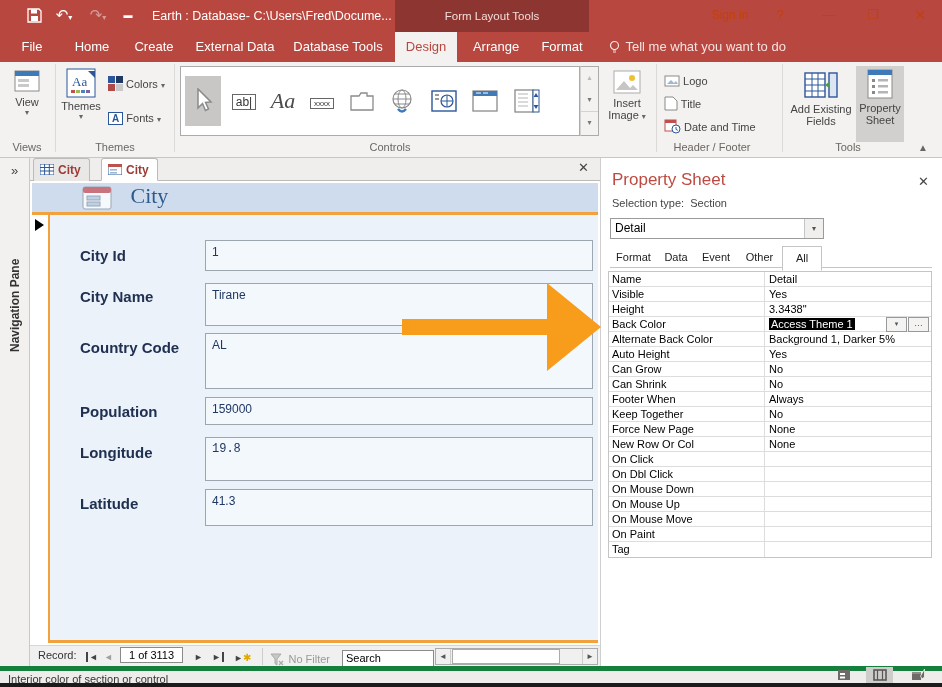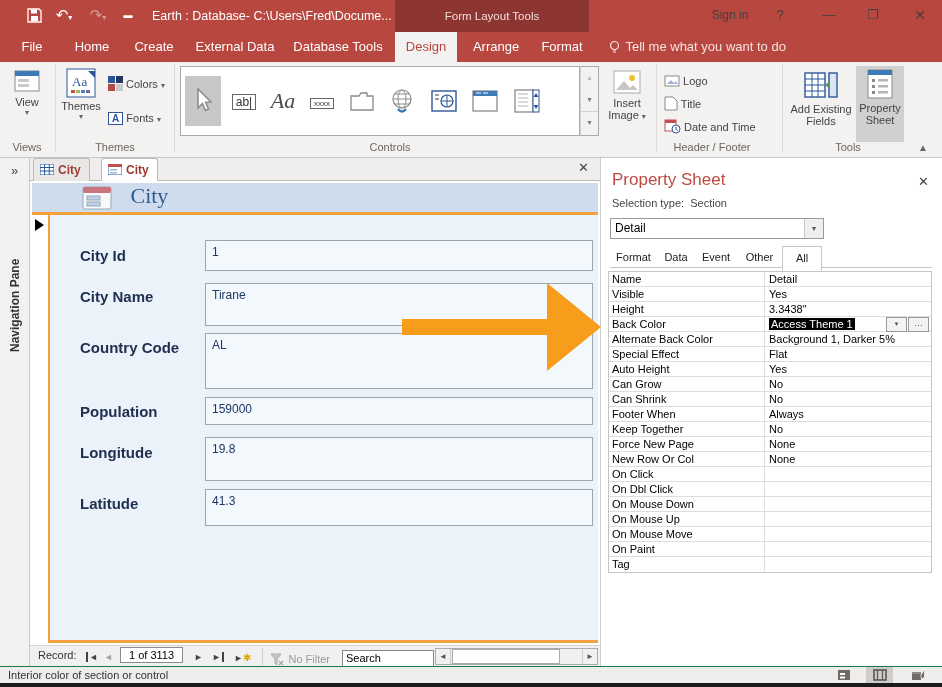--- a/index.html
+++ b/index.html
@@ -5,21 +5,21 @@
   html,body{margin:0;padding:0;background:#fff;font-family:"Liberation Sans",sans-serif;}
   #app{position:relative;width:942px;height:687px;overflow:hidden;background:#fff;}
   .abs{position:absolute;box-sizing:border-box;}
 
   
   .titlebar{left:0;top:0;width:942px;height:32px;background:#B8473F;color:#fff;}
   .ctxbox{left:395px;top:0;width:194px;height:32px;background:#8D3530;color:#F3DCDA;
           font-size:11.5px;text-align:center;line-height:32px;}
   .qatbtn{top:0;height:32px;color:#fff;font-size:15px;line-height:30px;text-align:center;}
   .titletext{left:152px;top:0;height:32px;line-height:32px;font-size:12.5px;color:#fff;}
-  .winbtn{top:0;height:32px;line-height:30px;color:#404040;text-align:center;font-size:13px;}
+  .winbtn{top:0;height:32px;line-height:30px;color:#c2410c;text-align:center;font-size:13px;}
 
   
   .tabrow{left:0;top:32px;width:942px;height:30px;background:#B8473F;}
   .rtab{top:32px;height:30px;line-height:30px;color:#fff;font-size:13px;text-align:center;cursor:default;}
   .rtab.active{background:#F3F2F1;color:#B8473F;}
   .tellme{color:rgba(255,255,255,.85);font-size:13px;line-height:30px;}
 
   
   .ribbon{left:0;top:62px;width:942px;height:96px;background:#F3F2F1;border-bottom:1px solid #C8C6C4;}
   .gsep{top:64px;width:1px;height:88px;background:#DCDAD8;}
@@ -82,21 +82,21 @@
   .prow{display:flex;height:15px;border-bottom:1px solid #DDDDDD;box-sizing:border-box;}
   .prow:last-child{border-bottom:none;}
   .pname{width:156px;border-right:1px solid #DDDDDD;font-size:11px;color:#000;padding:1px 0 0 3px;
          box-sizing:border-box;white-space:nowrap;overflow:hidden;}
   .pval{flex:1;font-size:11px;color:#000;padding:1px 0 0 4px;box-sizing:border-box;position:relative;white-space:nowrap;}
   .hilite{background:#000;color:#fff;padding:0 2px;}
   .pvbtn{position:absolute;top:0;width:19px;height:13px;border:1px solid #999;background:#F4F3F2;
          text-align:center;font-size:7px;line-height:12px;color:#555;}
 
   
-  .statusbar{left:0;top:666px;width:942px;height:17px;background:#EFEDEC;border-top:1px solid #15803d;
+  .statusbar{left:0;top:666px;width:942px;height:17px;background:#EFEDEC;border-top:5px solid #15803d;
              font-size:11px;color:#333;line-height:16px;}
   .viewbtn{top:667px;width:27px;height:16px;text-align:center;}
   .viewbtn.active{background:#CFCDCB;}
   .bottomedge{left:0;top:683px;width:942px;height:4px;background:#1B1B1B;}
 
   svg{display:block;}
 </style>
 </head>
 <body>
 
@@ -346,21 +346,21 @@
 
   <div class="abs flabel" style="top:247px;">City Id</div>
   <div class="abs fbox" style="top:240px;height:31px;">1</div>
   <div class="abs flabel" style="top:288px;">City Name</div>
   <div class="abs fbox" style="top:283px;height:43px;">Tirane</div>
   <div class="abs flabel" style="top:339px;">Country Code</div>
   <div class="abs fbox" style="top:333px;height:56px;">AL</div>
   <div class="abs flabel" style="top:403px;">Population</div>
   <div class="abs fbox" style="top:397px;height:28px;">159000</div>
   <div class="abs flabel" style="top:444px;">Longitude</div>
-  <div class="abs fbox" style="top:437px;height:44px;">19.8</div>
+  <div class="abs fbox" style="top:437px;height:44px;font-family:Liberation Mono, monospace;">19.8</div>
   <div class="abs flabel" style="top:495px;">Latitude</div>
   <div class="abs fbox" style="top:489px;height:37px;">41.3</div>
 
   <div class="abs" style="left:395px;top:275px;z-index:60;pointer-events:none;">
     <svg width="212" height="104" viewBox="0 0 212 104">
         <polygon points="7,44 152,44 152,8 206,52 152,96 152,60 7,60" fill="#F79C1B"></polygon>
       </svg>
   </div>
 
   <div class="abs recnav"></div>
@@ -425,24 +425,20 @@
         <span class="hilite">Access Theme 1</span>
         <span class="pvbtn" style="right:24px;">▾</span>
         <span class="pvbtn" style="right:2px;font-size:9px;line-height:10px;">…</span>
       </div>
     </div>
     <div class="prow">
         <div class="pname">Alternate Back Color</div>
         <div class="pval">Background 1, Darker 5%</div>
       </div>
     <div class="prow">
-        <div class="pname">Special Effect</div>
-        <div class="pval">Flat</div>
-      </div>
-    <div class="prow">
         <div class="pname">Auto Height</div>
         <div class="pval">Yes</div>
       </div>
     <div class="prow">
         <div class="pname">Can Grow</div>
         <div class="pval">No</div>
       </div>
     <div class="prow">
         <div class="pname">Can Shrink</div>
         <div class="pval">No</div>

